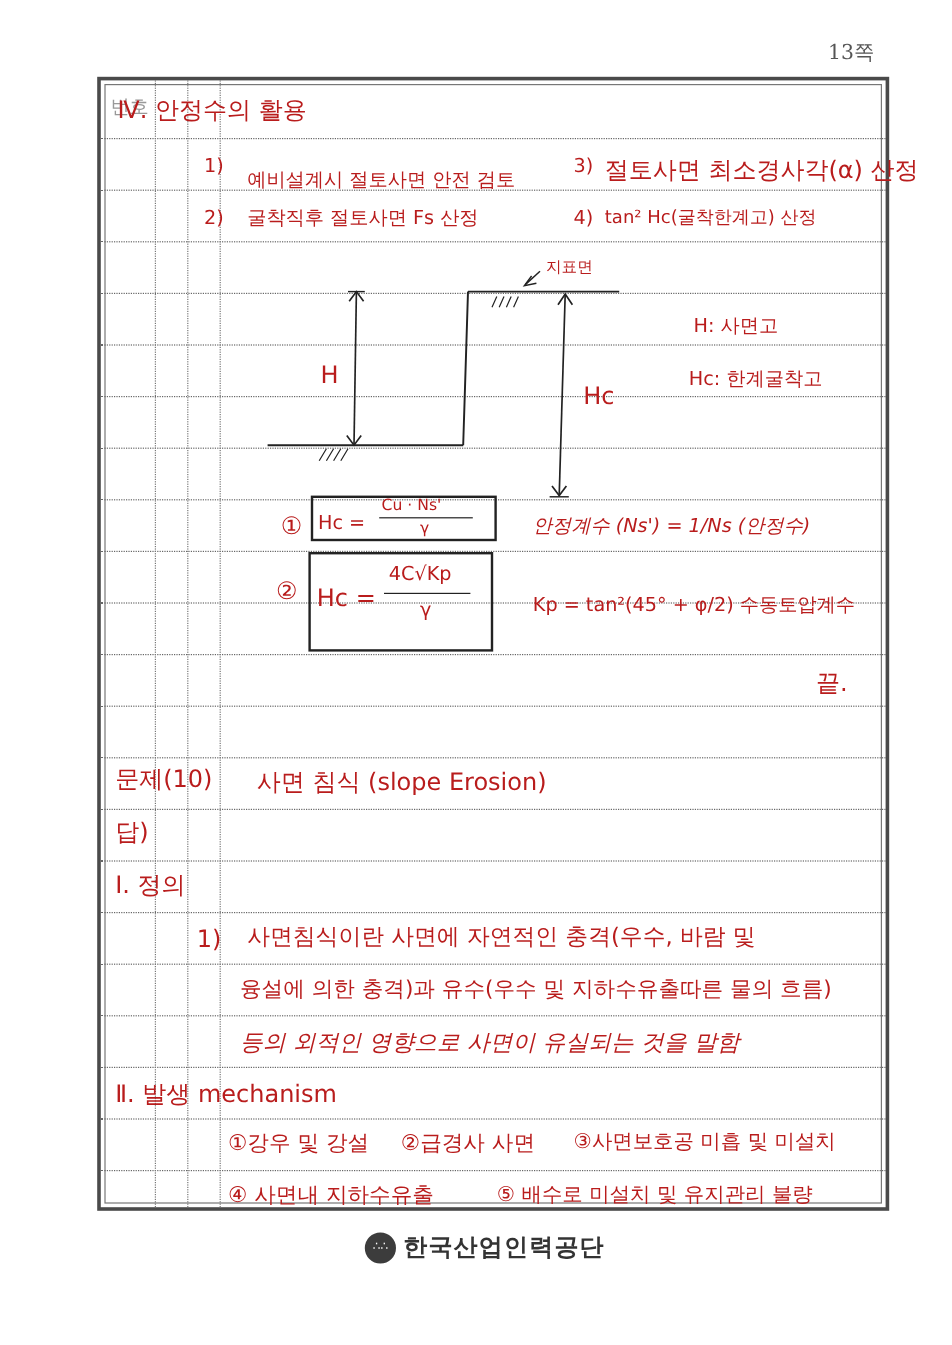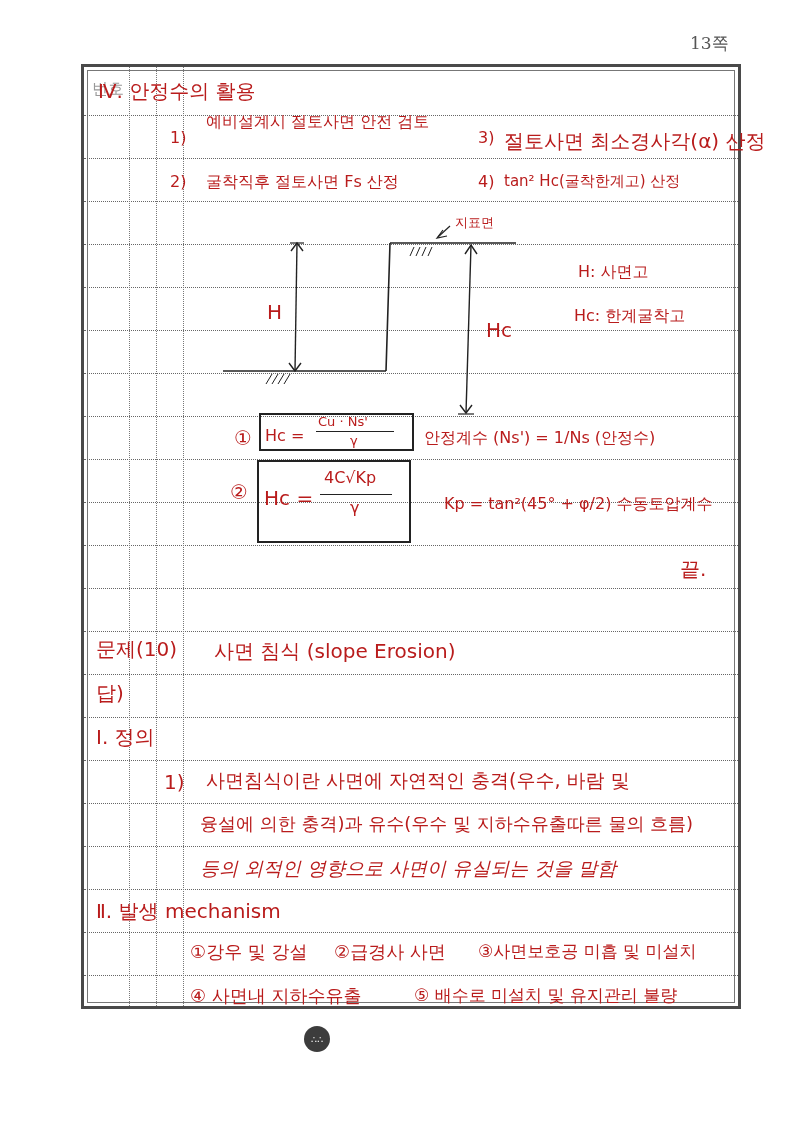--- a/index.html
+++ b/index.html
@@ -56,21 +56,21 @@
   <div class="vline" style="left:45px"></div>
   <div class="vline" style="left:72px"></div>
   <div class="vline" style="left:99px"></div>
 
   <div class="num-label">번호</div>
 </div>
 
 <div class="hw big" style="left:98px; top:78px;">Ⅳ. 안정수의 활용</div>
 
 <div class="hw med" style="left:170px; top:128px;">1)</div>
-<div class="hw med" style="left:206px; top:112px;">예비설계시 절토사면 안전 검토</div>
+<div class="hw med" style="left:206px; top:140px;">예비설계시 절토사면 안전 검토</div>
 <div class="hw med" style="left:478px; top:128px;">3)</div>
 <div class="hw med" style="left:504px; top:128px; font-size:20px;">절토사면 최소경사각(α) 산정</div>
 
 <div class="hw med" style="left:170px; top:172px;">2)</div>
 <div class="hw med" style="left:206px; top:172px;text-align:right;">굴착직후 절토사면 Fs 산정</div>
 <div class="hw med" style="left:478px; top:172px;">4)</div>
 <div class="hw med" style="left:504px; top:172px; font-size:15px;">tan² Hc(굴착한계고) 산정</div>
 
 <svg width="793" height="1121">
 
@@ -103,21 +103,21 @@
 <div class="hw big" style="left:486px; top:318px;">Hc</div>
 <div class="hw med" style="left:578px; top:262px;">H: 사면고</div>
 <div class="hw med" style="left:574px; top:306px;">Hc: 한계굴착고</div>
 
 <div class="hw big" style="left:234px; top:426px;">①</div>
 <div class="boxf" style="left:259px; top:413px; width:155px; height:38px;"></div>
 <div class="hw med" style="left:265px; top:426px;">Hc =</div>
 <div class="hw sm" style="left:318px; top:414px;">Cu · Ns'</div>
 <div style="position:absolute; left:316px; top:431px; width:78px; border-top:1.5px solid #222;"></div>
 <div class="hw sm" style="left:350px; top:433px;">γ</div>
-<div class="hw med" style="left:424px; top:428px;">안정계수 (Ns') = 1/Ns (안정수)</div>
+<div class="hw med" style="left:444px; top:428px;font-style:italic;">안정계수 (Ns') = 1/Ns (안정수)</div>
 
 <div class="hw big" style="left:230px; top:480px;">②</div>
 <div class="boxf" style="left:257px; top:460px; width:154px; height:83px;"></div>
 <div class="hw big" style="left:264px; top:486px;">Hc =</div>
 <div class="hw med" style="left:324px; top:468px;">4C√Kp</div>
 <div style="position:absolute; left:320px; top:494px; width:72px; border-top:1.5px solid #222;"></div>
 <div class="hw med" style="left:350px; top:498px;">γ</div>
 <div class="hw med" style="left:444px; top:494px;">Kp = tan²(45° + φ/2) 수동토압계수</div>
 
 <div class="hw big" style="left:680px; top:556px;">끝.</div>
@@ -134,13 +134,14 @@
 
 <div class="hw big" style="left:96px; top:898px;">Ⅱ. 발생 mechanism</div>
 <div class="hw med" style="left:190px; top:940px; font-size:18px;">①강우 및 강설</div>
 <div class="hw med" style="left:334px; top:940px; font-size:18px;">②급경사 사면</div>
 <div class="hw med" style="left:478px; top:940px; font-size:17px;">③사면보호공 미흡 및 미설치</div>
 <div class="hw med" style="left:190px; top:984px; font-size:18px;">④ 사면내 지하수유출</div>
 <div class="hw med" style="left:414px; top:984px; font-size:17px;">⑤ 배수로 미설치 및 유지관리 불량</div>
 
 <div class="footer-logo">
   <div class="logo-circle">∴∴</div>
+  <div class="logo-text">한국산업인력공단</div>
 </div>
 
 </body></html>

